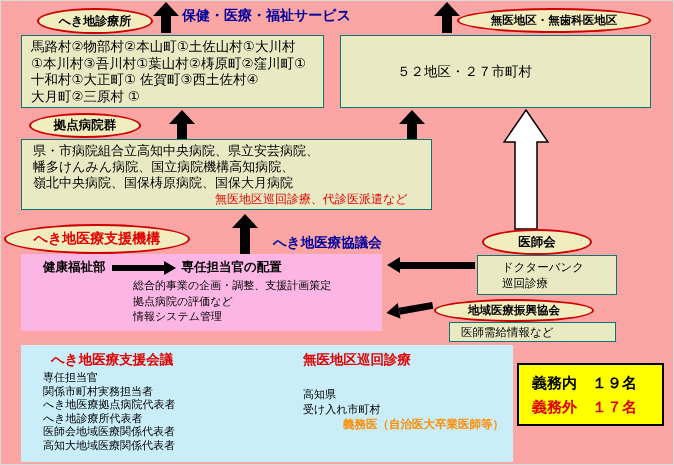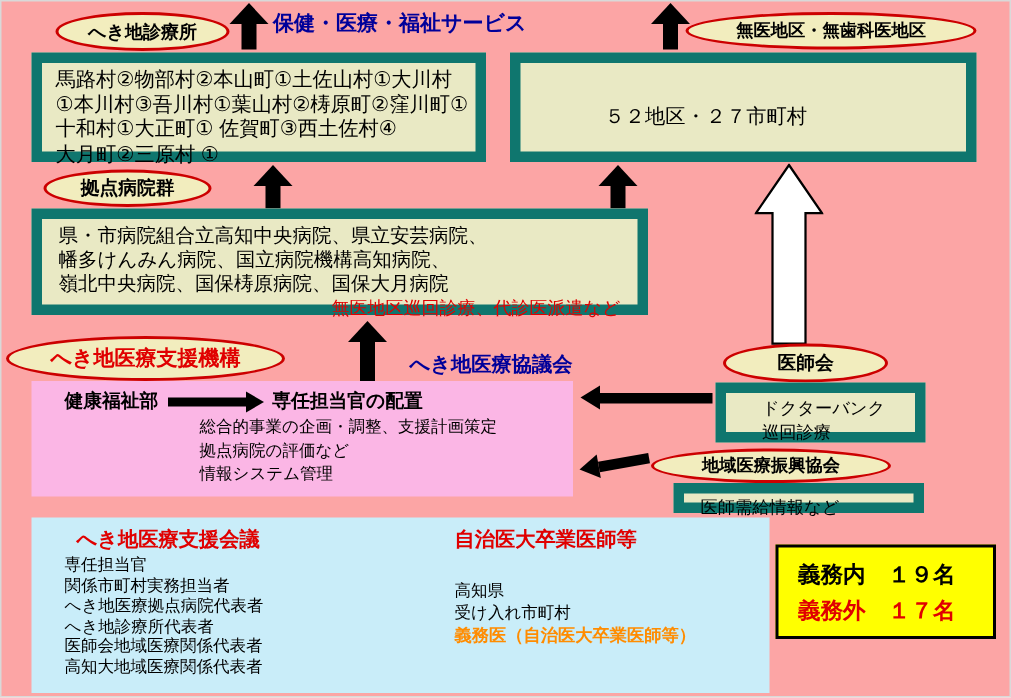--- a/index.html
+++ b/index.html
@@ -3,21 +3,21 @@
 <meta charset="utf-8">
 <style>
   * { margin:0; padding:0; box-sizing:border-box; }
   html,body { background:#ffffff; }
   body { font-family:"Liberation Sans","DejaVu Sans",sans-serif; color:#000; }
   #canvas { position:relative; width:674px; height:465px; background:#fca5a5; overflow:hidden; border:1px solid #d9d9d9; }
 
   .ellipse { position:absolute; border:2px solid #cc0000; border-radius:50%;
              background:#f2edbe; display:flex; align-items:center; justify-content:center;
              font-weight:bold; text-align:center; white-space:nowrap; }
-  .bbox    { position:absolute; background:#e9e9c4; border:7px solid #0f766e; }
+  .bbox    { position:absolute; background:#e9e9c4; border:1px solid #0f766e; }
   .label   { position:absolute; white-space:nowrap; }
   .dkblue  { color:#00009a; font-weight:bold; }
   .redtxt  { color:#e00000; }
   .orgtxt  { color:#ff8c00; font-weight:bold; }
 
   
   .uarrow { position:absolute; display:flex; flex-direction:column; align-items:center; width:26px; }
   .uarrow .head { width:0; height:0; border-left:13px solid transparent; border-right:13px solid transparent; border-bottom:14px solid #000; }
   .uarrow .shaft { width:10px; background:#000; flex:1; }
 
@@ -155,25 +155,25 @@
     <div class="label redtxt" style="left:30px;top:6px;font-size:13.5px;font-weight:bold;">へき地医療支援会議</div>
     <div class="list" style="left:22px;top:26px;font-size:11px;line-height:13.5px;">
       <div>専任担当官</div>
       <div>関係市町村実務担当者</div>
       <div>へき地医療拠点病院代表者</div>
       <div>へき地診療所代表者</div>
       <div>医師会地域医療関係代表者</div>
       <div>高知大地域医療関係代表者</div>
     </div>
 
-    <div class="label redtxt" style="left:282px;top:6px;font-size:13.5px;font-weight:bold;">自治医大卒業医師等</div>
+    <div class="label redtxt" style="left:282px;top:6px;font-size:13.5px;font-weight:bold;">無医地区巡回診療</div>
     <div class="list" style="left:282px;top:42px;font-size:11px;line-height:15px;">
       <div>高知県</div>
       <div>受け入れ市町村</div>
-      <div class="orgtxt" style="font-size:11.5px;">義務医（自治医大卒業医師等）</div>
+      <div class="orgtxt" style="font-size:11.5px;margin-left:40px;">義務医（自治医大卒業医師等）</div>
     </div>
   </div>
 
   <div class="yellowbox">
     <div style="font-size:15px;font-weight:bold;">義務内　１９名</div>
     <div class="redtxt" style="font-size:15px;font-weight:bold;margin-top:5px;">義務外　１７名</div>
   </div>
 
 </div>
 

